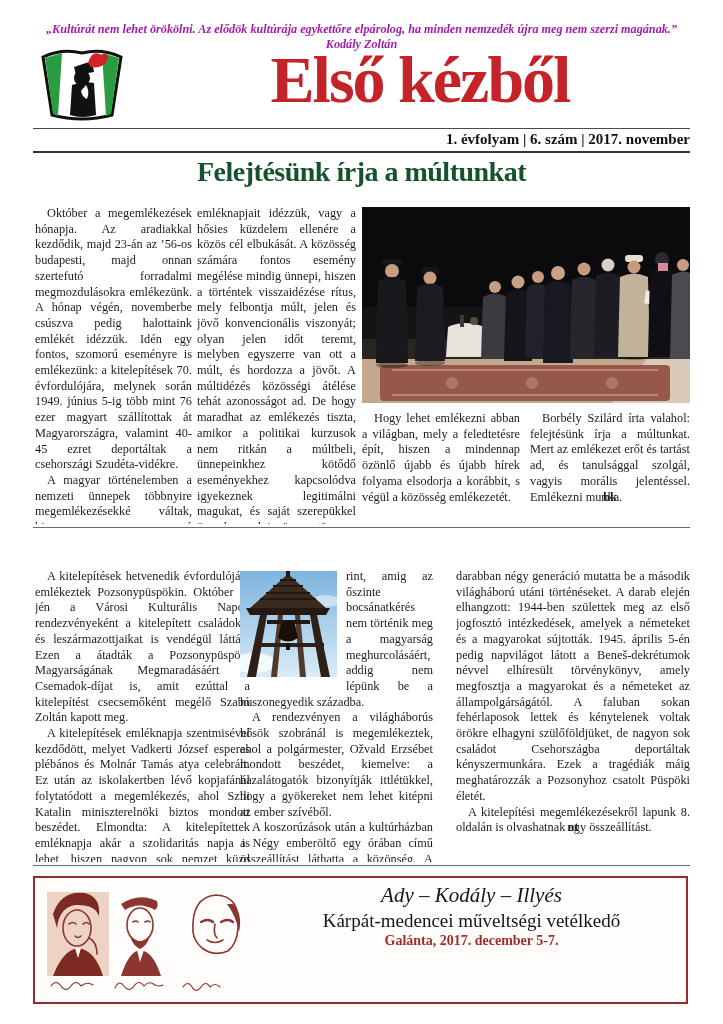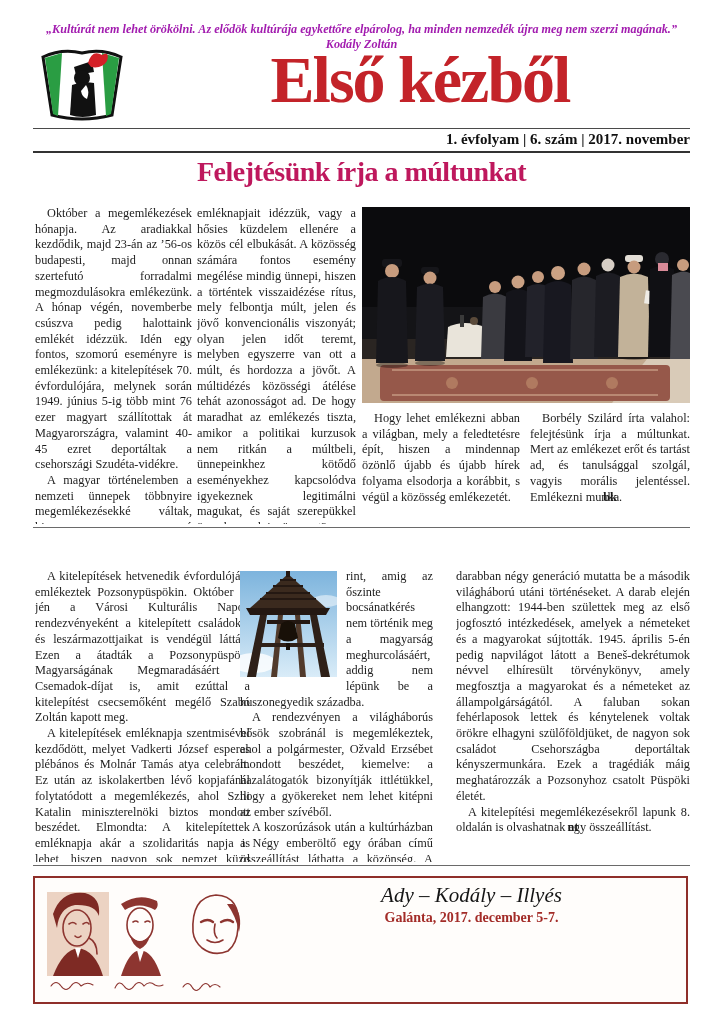--- a/index.html
+++ b/index.html
@@ -14,21 +14,21 @@
   .quote{top:22px;left:28px;right:28px;text-align:center;
          font-size:12.2px;font-style:italic;font-weight:bold;color:#a21caf;}
   .logo{left:36px;top:45px;width:92px;height:78px;}
   .title{left:140px;top:42px;width:560px;text-align:center;
          font-size:66px;font-weight:bold;color:#c32329;letter-spacing:-2px;line-height:1.15;}
   .rule{left:33px;width:657px;background:#4a4a4a;}
   .rule1{top:128px;height:1px;}
   .issue{right:33px;top:131px;font-size:15px;font-weight:bold;color:#111;}
   .rule2{top:151px;height:2px;background:#333;}
   
-  .headline{left:0;width:723px;text-align:center;font-weight:bold;color:#be185d;
+  .headline{left:0;width:723px;text-align:center;font-weight:bold;color:#14532d;
             font-size:28px;letter-spacing:-0.5px;line-height:1.05;}
   .h-a1{top:157px;}
   .h-a2{top:530px;}
   
   .col{font-size:12.3px;line-height:15.7px;text-align:justify;overflow:hidden;}
   .col p{margin:0;text-indent:12px;}
   .col p.cont{text-indent:0;}
   .a1c1{left:35px;top:206px;width:157px;height:318px;}
   .a1c2{left:197px;top:206px;width:159px;height:318px;}
   .photo{left:362px;top:207px;width:328px;height:196px;}
@@ -209,17 +209,18 @@
         <path d="M188,20 Q198,30 194,48 Q191,32 182,20 Z" fill="#8d3530" stroke="none"></path>
       </g>
       <g stroke="#8d3530" fill="none" stroke-width="1.1" stroke-linecap="round">
         <path d="M6,102 q5,-7 10,0 t10,0 t10,0 q6,-5 12,-1"></path>
         <path d="M70,104 q4,-9 9,-2 t10,0 t10,0 q5,-6 11,-1 q4,2 8,0"></path>
         <path d="M138,103 q5,-7 9,0 t9,0 t9,0 q5,-5 10,0"></path>
       </g>
     </svg>
     <div class="banner-text">
       <div class="bl2">Ady – Kodály – Illyés</div>
+      <div class="bl3">Kárpát-medencei műveltségi vetélkedő</div>
       <div class="bl4">Galánta, 2017. december 5-7.</div>
     </div>
   </div>
 
 </div>
 
 </body></html>

